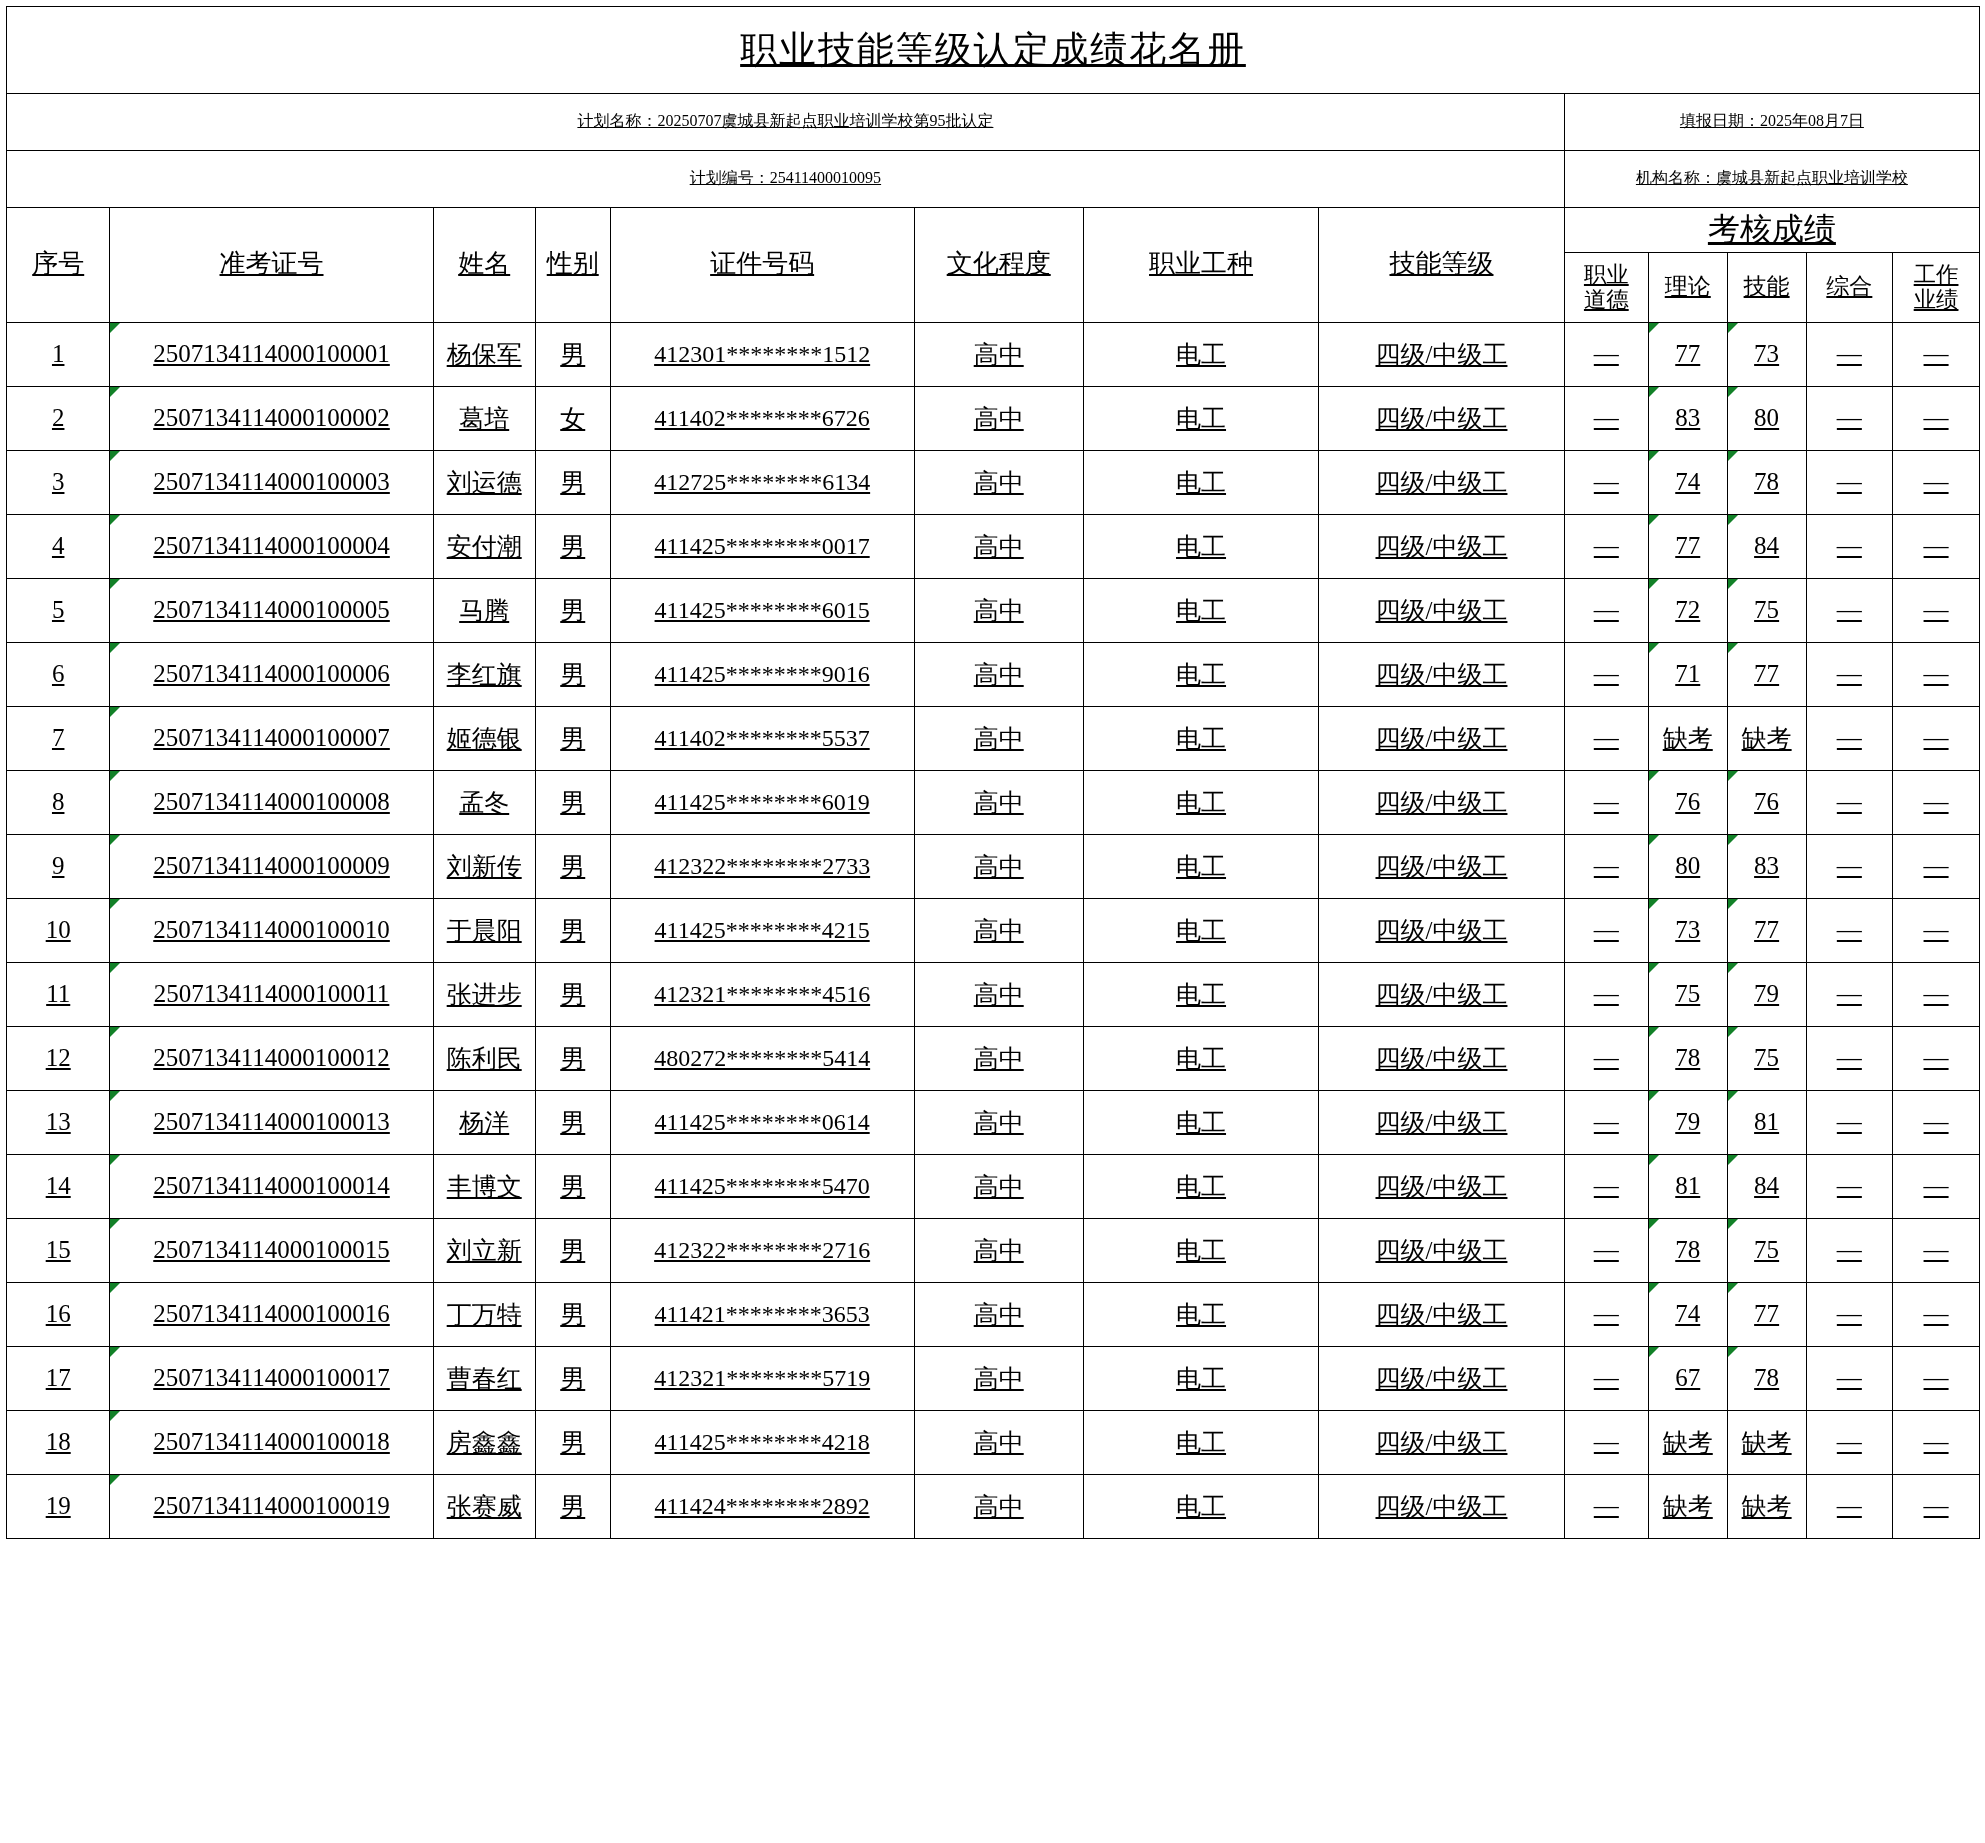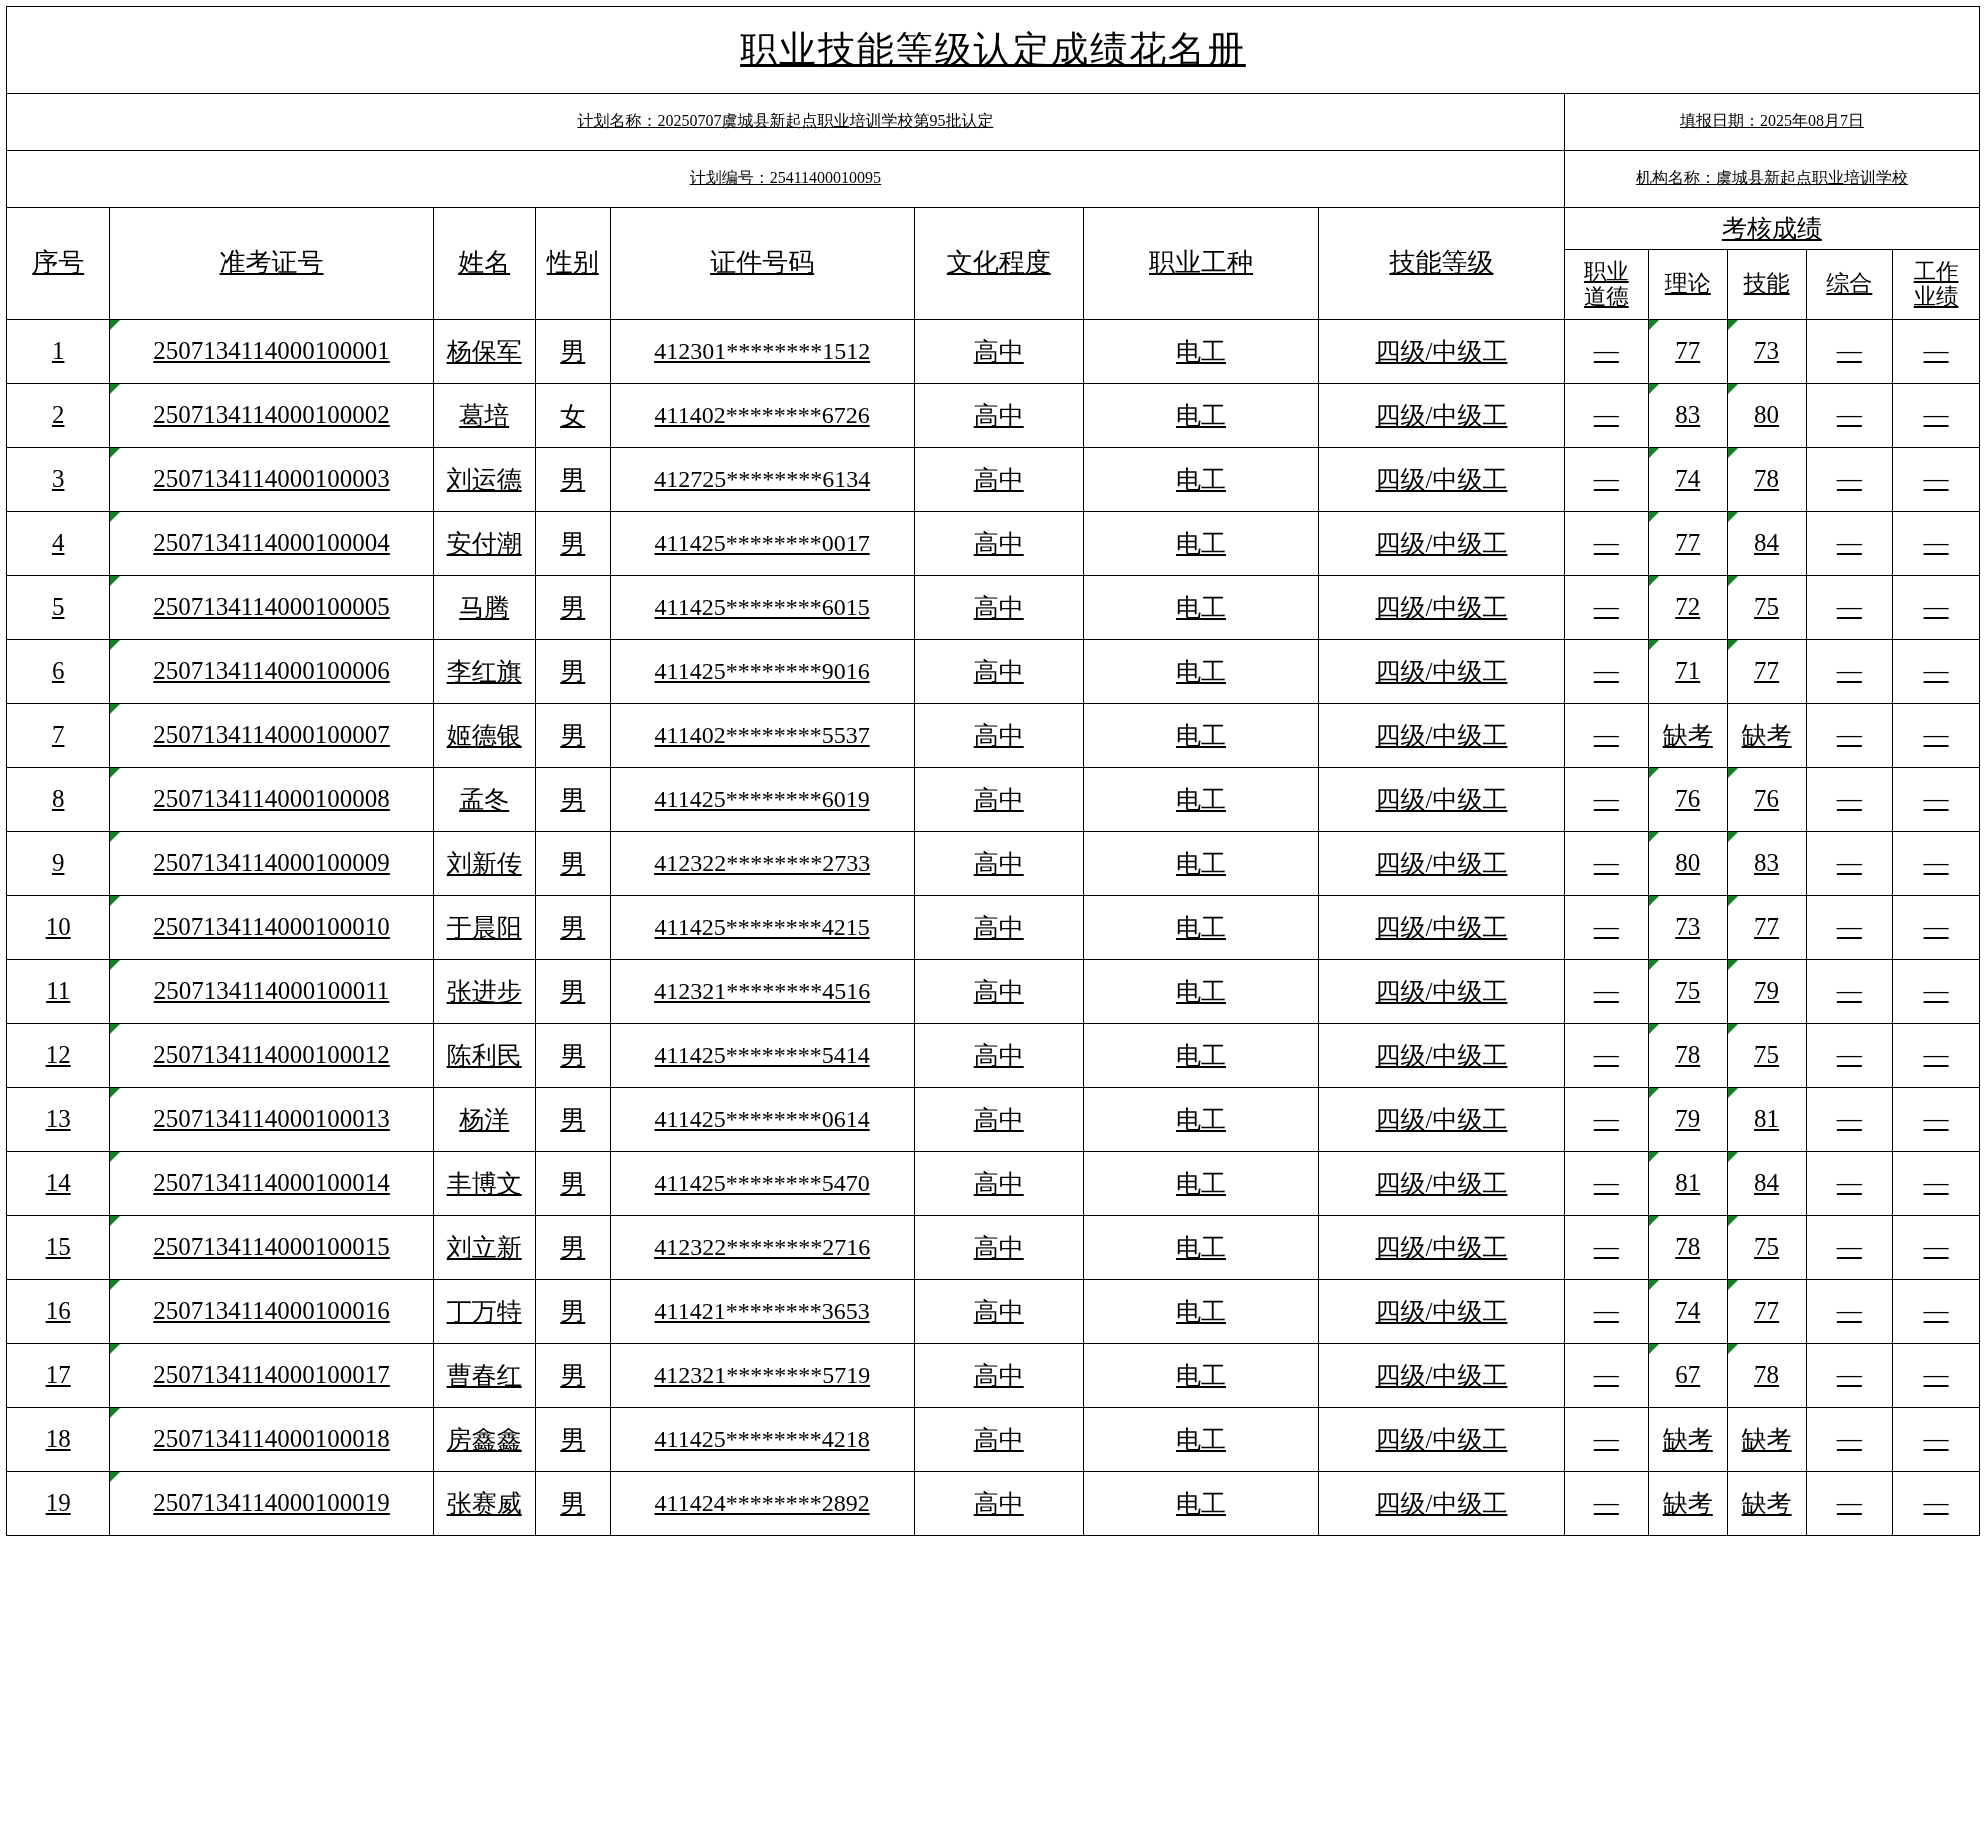--- a/index.html
+++ b/index.html
@@ -65,21 +65,21 @@
     padding-right: 11.2px;
   }
 
   
   .hdr {
     font-size: 26px;
     height: 110px;
     line-height: 1.18;
   }
   .hdr-group {
-    font-size: 25px;
+    font-size: 32px;
     height: 41px;
     margin-left: 28px;
   }
   .hdr-sub {
     font-size: 23px;
     height: 69px;
     line-height: 1.1;
   }
   .hdr-sub.two-line {
     font-size: 22.4px;
@@ -342,21 +342,21 @@
           <td class="cell num flag">75</td>
           <td class="cell num flag">79</td>
           <td class="cell dash">—</td>
           <td class="cell dash">—</td>
         </tr>
         <tr>
           <td class="cell num">12</td>
           <td class="cell num flag">2507134114000100012</td>
           <td class="cell">陈利民</td>
           <td class="cell">男</td>
-          <td class="cell small">411425********5414</td>
+          <td class="cell small">480272********5414</td>
           <td class="cell">高中</td>
           <td class="cell">电工</td>
           <td class="cell">四级/中级工</td>
           <td class="cell dash">—</td>
           <td class="cell num flag">78</td>
           <td class="cell num flag">75</td>
           <td class="cell dash">—</td>
           <td class="cell dash">—</td>
         </tr>
         <tr>

